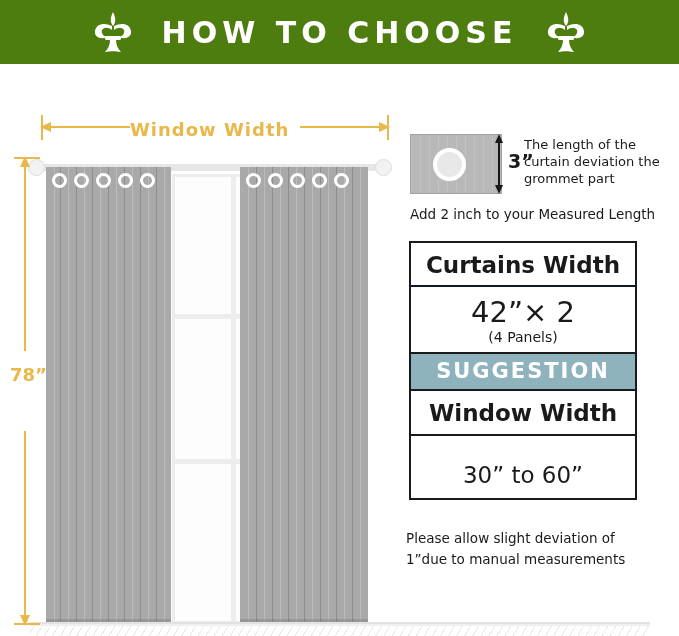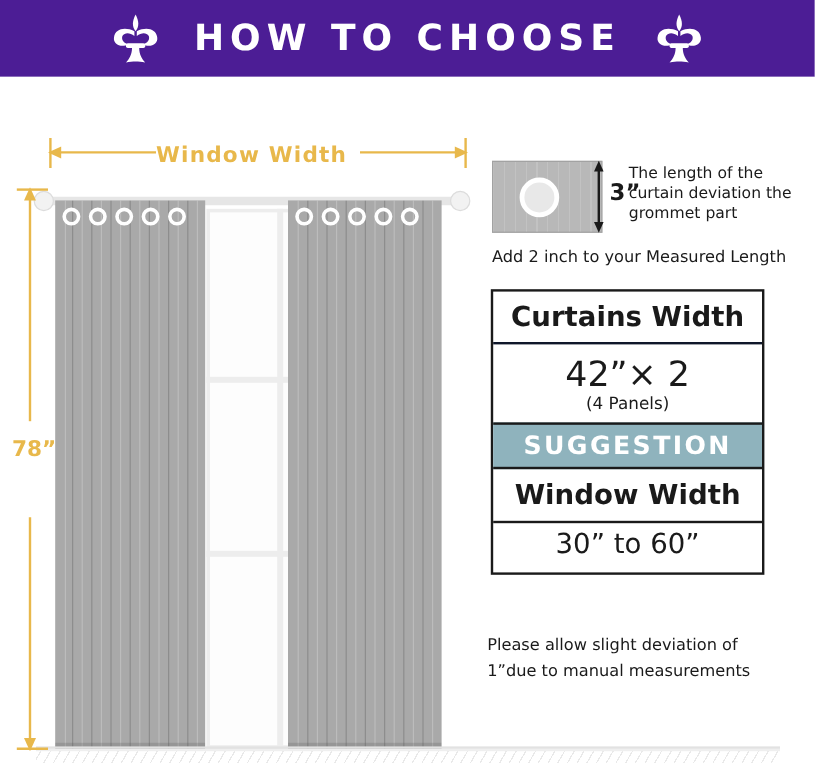--- a/index.html
+++ b/index.html
@@ -13,21 +13,21 @@
     font-family: "DejaVu Sans", sans-serif;
     position: relative;
     overflow: hidden;
   }
 
   
   .header {
     position: absolute;
     left: 0; top: 0;
     width: 679px; height: 64px;
-    background: #4c1d95;
+    background: #4d7c0f;
     display: flex;
     align-items: center;
     justify-content: center;
   }
   .header-title {
     color: #ffffff;
     font-family: "DejaVu Sans", sans-serif;
     font-size: 30px;
     font-weight: bold;
     letter-spacing: 5px;
@@ -266,21 +266,21 @@
     border-bottom: 2px solid #1a1a1a;
   }
   .sugg-title2 {
     font-size: 23px;
     font-weight: bold;
     padding: 9px 0 8px;
     border-bottom: 2px solid #1a1a1a;
   }
   .sugg-range {
     font-size: 23px;
-    padding: 5px 0 10px;
+    padding: 26px 0 10px;
   }
   .deviation {
     position: absolute;
     left: 406px; top: 464px;
     width: 250px;
     font-size: 13.5px;
     line-height: 1.55;
     color: #1a1a1a;
   }
 </style>

